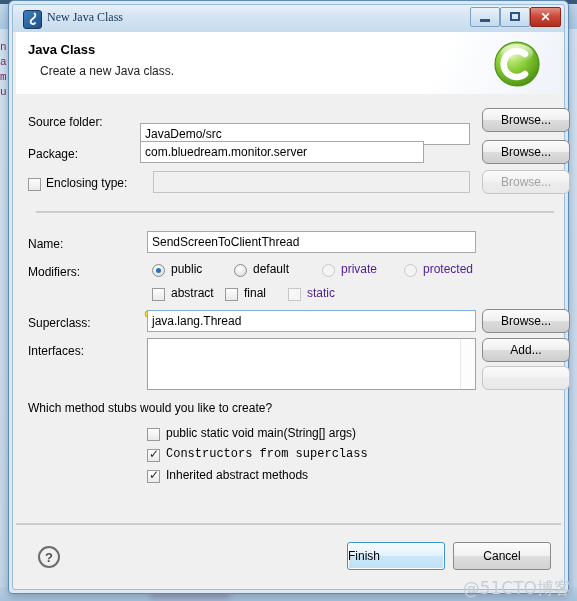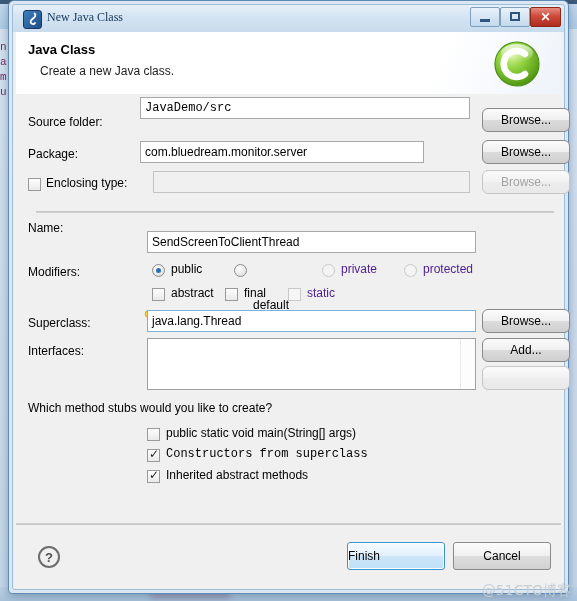--- a/index.html
+++ b/index.html
@@ -252,21 +252,21 @@
   }
   #cancel-btn {
     position: absolute; right: 10px; top: 18px;
     width: 98px; height: 28px; box-sizing: border-box;
     border: 1px solid #8a8a8a; border-radius: 3px;
     background: linear-gradient(#fbfbfb 0%, #f1f1f1 48%, #dedede 50%, #d2d2d2 100%);
     font-size: 12px; color: #000; text-align: center; line-height: 26px;
   }
   #watermark {
     position: absolute; right: 6px; bottom: 1px;
-    font-size: 14px; color: #c6ced6;
+    font-size: 17px; color: #c6ced6;
     font-family: "DejaVu Sans", sans-serif;
     white-space: nowrap;
   }
 </style>
 </head>
 <body>
 
 <div id="bg-eclipse">
   <div id="bg-editor-strip"></div>
   <div id="bg-tabbar">
@@ -329,46 +329,46 @@
         <circle cx="26" cy="26" r="22" fill="url(#gball)" stroke="#4d8f12" stroke-width="1.2"></circle>
         <ellipse cx="26" cy="15" rx="16" ry="9" fill="url(#gshine)"></ellipse>
         <path d="M34 16 A13 13 0 1 0 34 36" stroke="#ffffff" stroke-width="6.5" fill="none" stroke-linecap="round"></path>
       </svg>
     </div>
   </div>
 
   <div id="body">
 
     <span class="lbl" style="left:12px; top:21px;">Source folder:</span>
-    <div class="tfield" style="left:124px; top:3px; width:330px;font-family:Liberation Mono, monospace;">JavaDemo/src</div>
+    <div class="tfield" style="left:124px; top:29px; width:330px;">JavaDemo/src</div>
     <div class="btn" style="left:466px; top:14px;">Browse...</div>
 
     <span class="lbl" style="left:12px; top:53px;">Package:</span>
     <div class="tfield" style="left:124px; top:47px; width:284px;">com.bluedream.monitor.server</div>
     <div class="btn" style="left:466px; top:46px;">Browse...</div>
 
     <span class="cbox" style="left:12px; top:84px;"></span>
     <span class="lbl" style="left:30px; top:82px;">Enclosing type:</span>
     <div class="tfield dis" style="left:137px; top:77px; width:317px;"></div>
     <div class="btn dis" style="left:466px; top:76px;">Browse...</div>
 
     <div class="sep" style="left:20px; top:117px; width:518px;"></div>
 
-    <span class="lbl" style="left:12px; top:127px;">Name:</span>
+    <span class="lbl" style="left:12px; top:143px;">Name:</span>
     <div class="tfield" style="left:131px; top:137px; width:329px;">SendScreenToClientThread</div>
 
     <span class="lbl" style="left:12px; top:171px;">Modifiers:</span>
 
     <span class="radio" style="left:136px; top:170px;">
       <span class="radio-dot"></span>
     </span>
     <span class="lbl" style="left:155px; top:168px;">public</span>
 
     <span class="radio" style="left:218px; top:170px;"></span>
-    <span class="lbl" style="left:237px; top:168px;margin-top:36px;">default</span>
+    <span class="lbl" style="left:237px; top:168px;">default</span>
 
     <span class="radio dis" style="left:306px; top:170px;"></span>
     <span class="lbl dis" style="left:325px; top:168px;">private</span>
 
     <span class="radio dis" style="left:388px; top:170px;"></span>
     <span class="lbl dis" style="left:407px; top:168px;">protected</span>
 
     <span class="cbox" style="left:136px; top:194px;"></span>
     <span class="lbl" style="left:155px; top:192px;">abstract</span>
 

